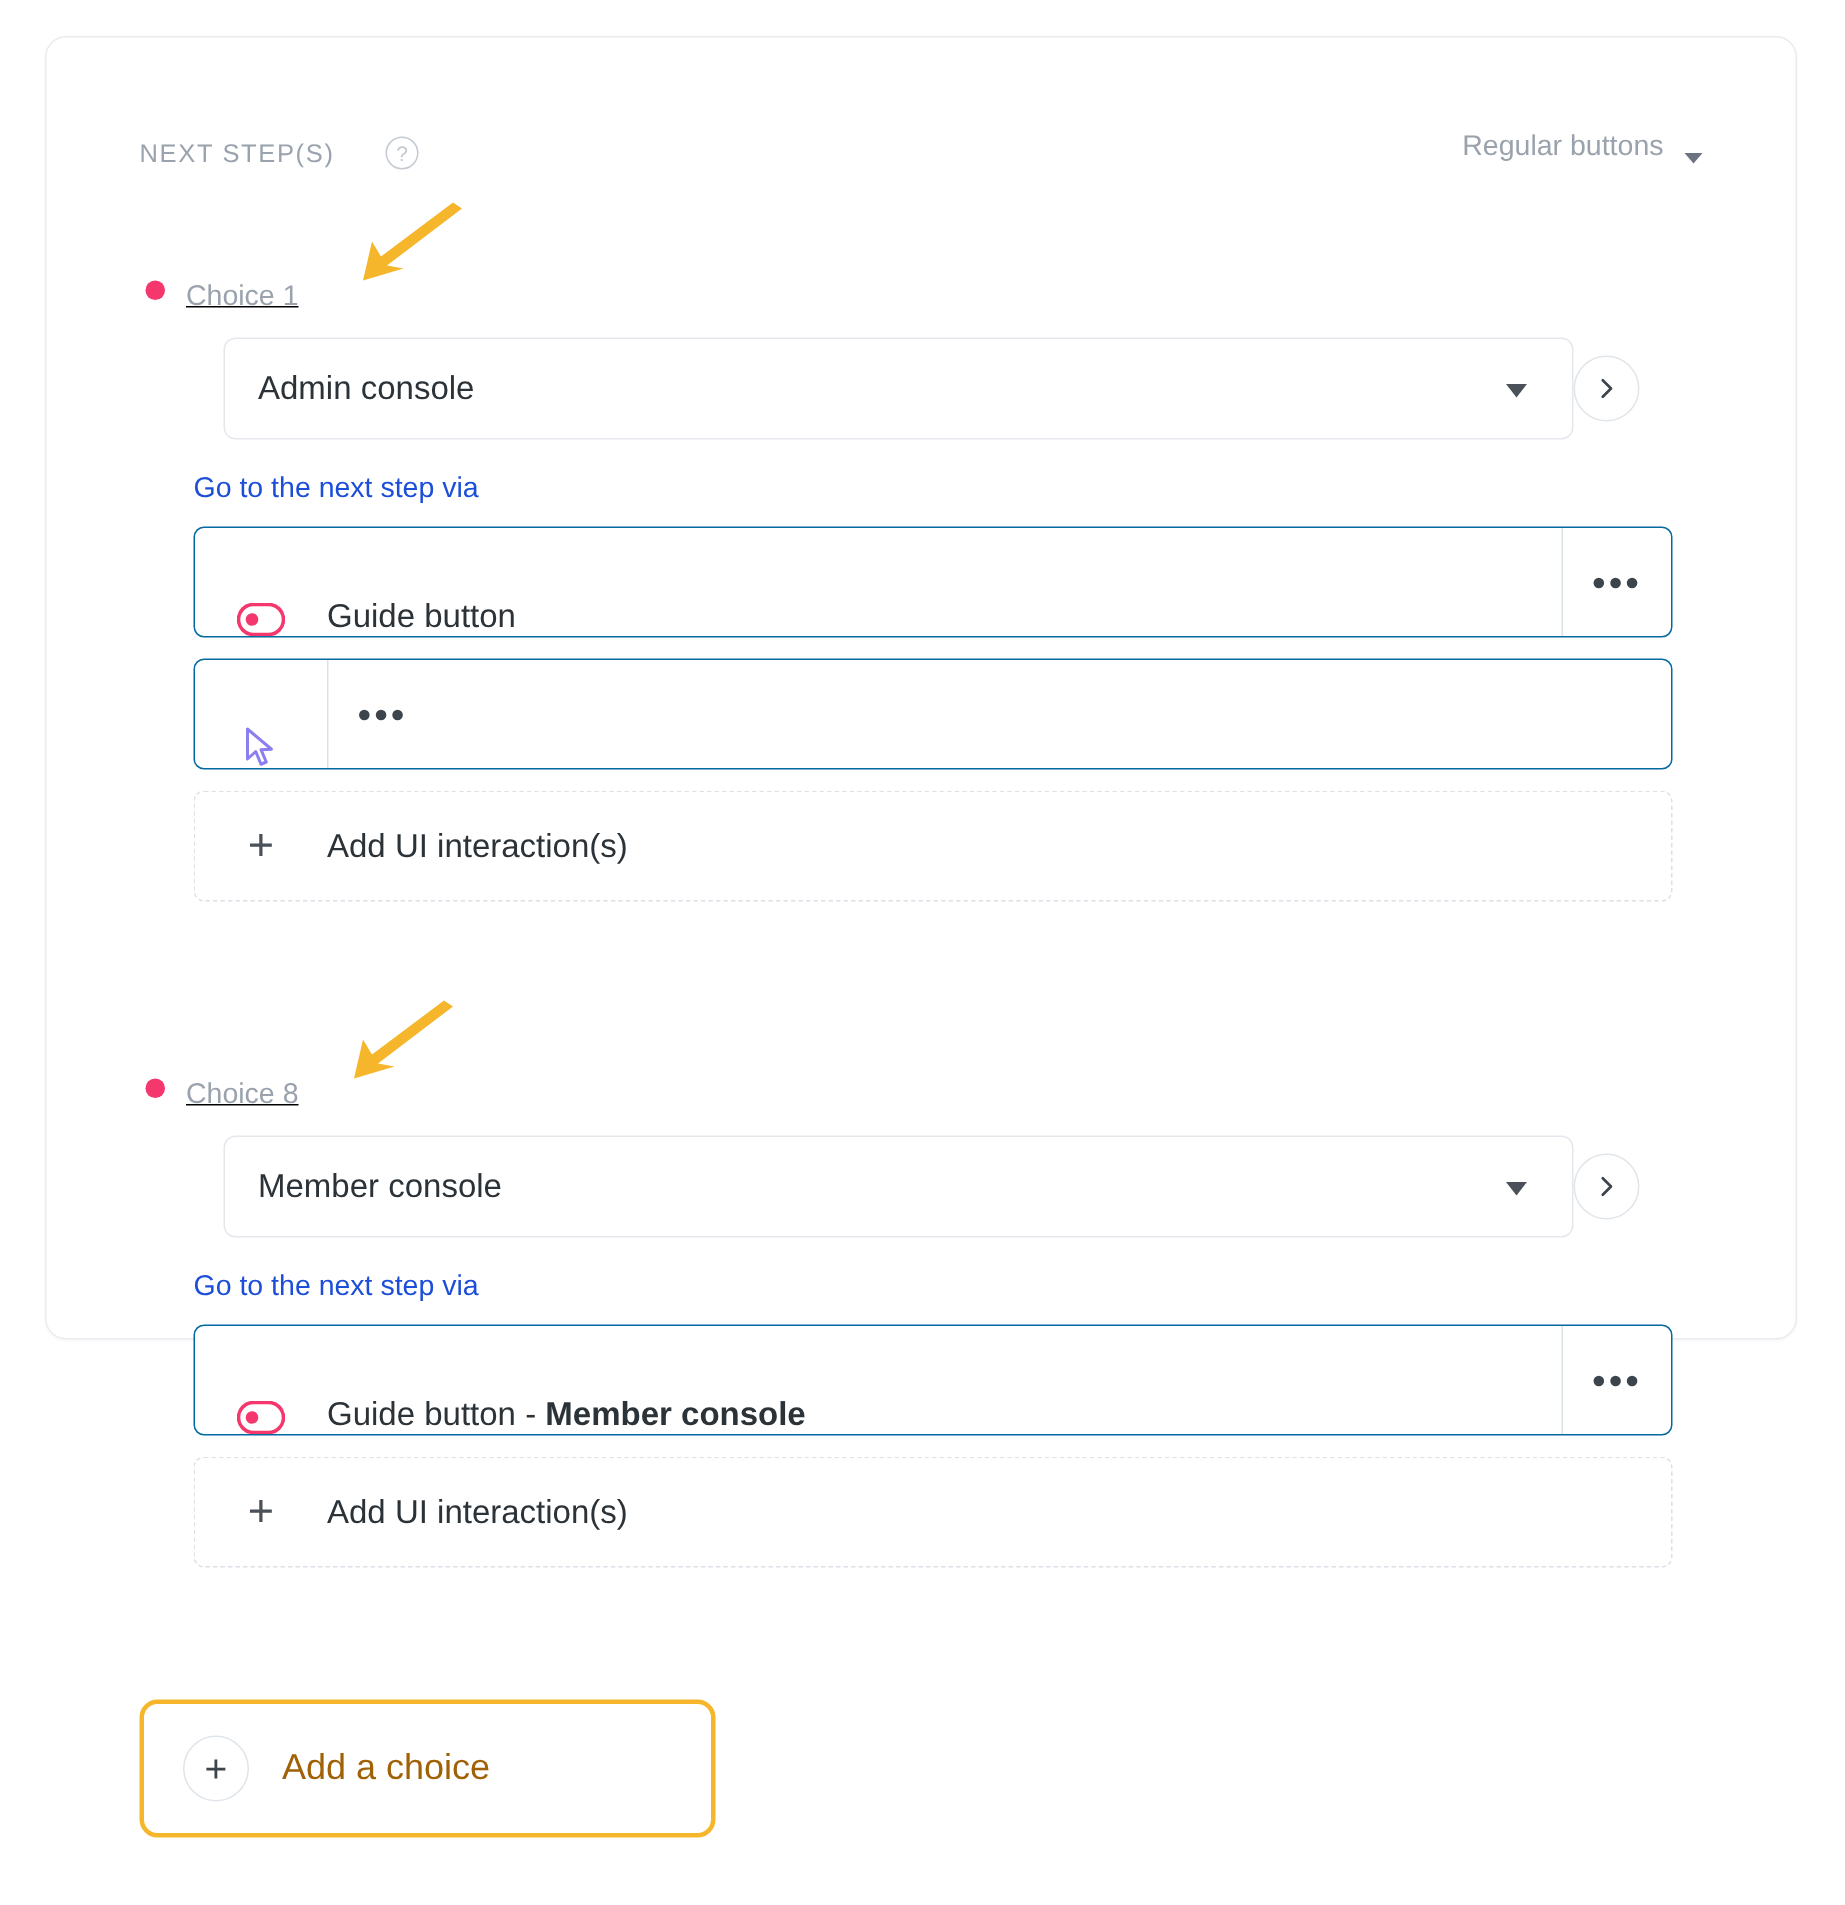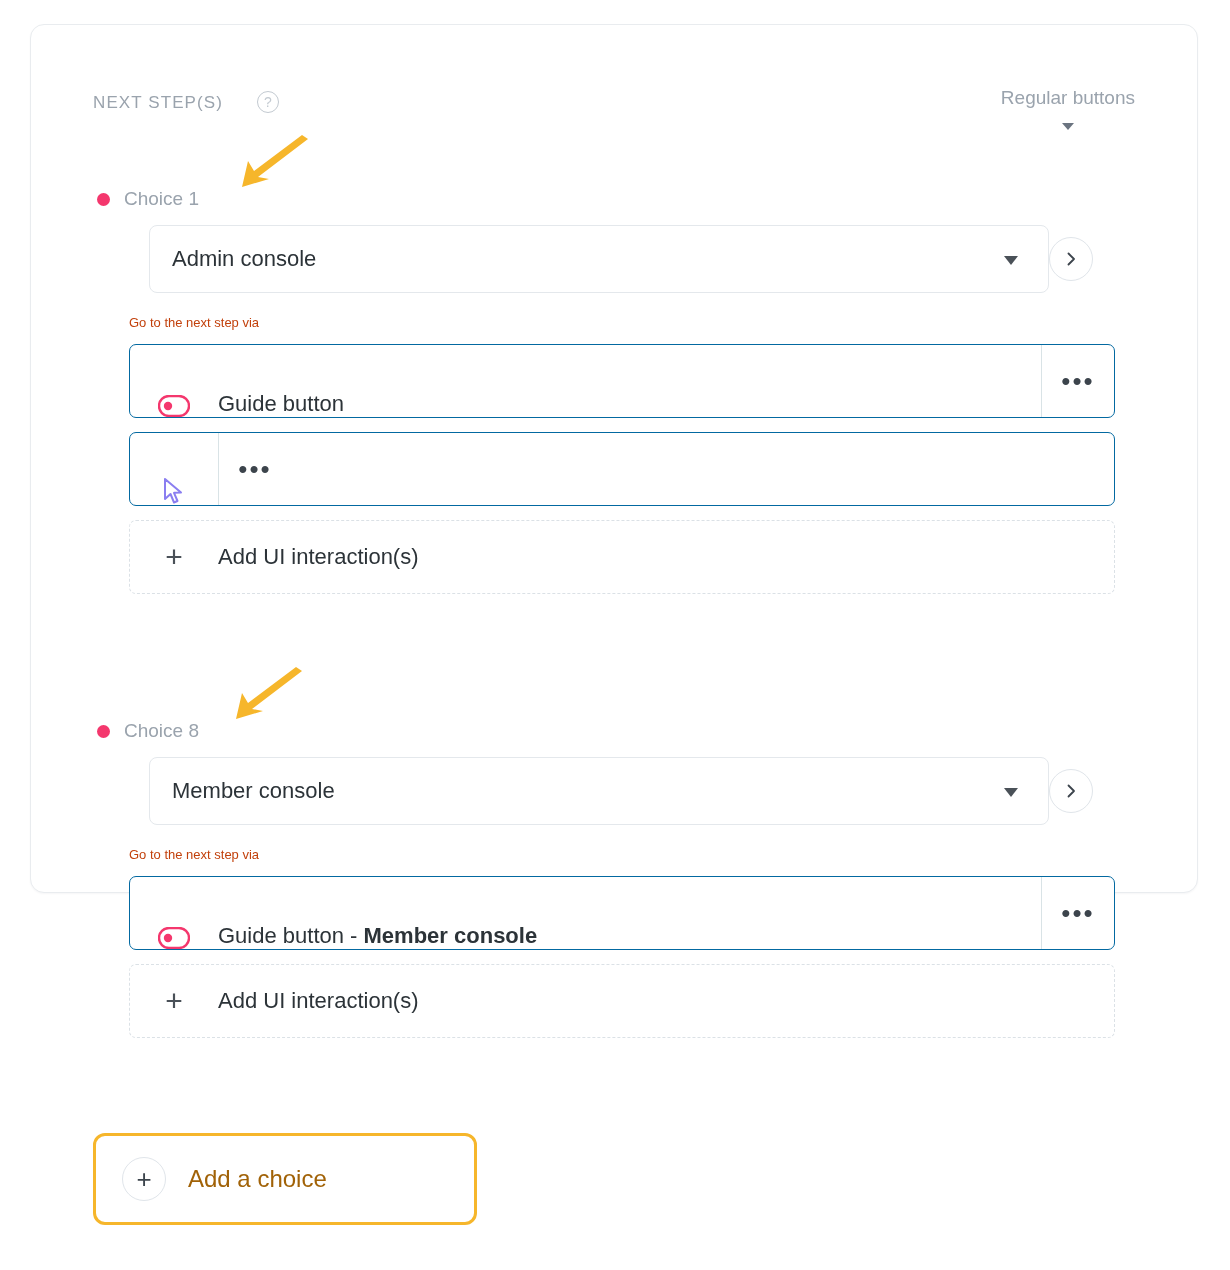--- a/index.html
+++ b/index.html
@@ -55,43 +55,43 @@
     font-size: 14px;
     line-height: 20px;
     text-align: center;
     box-sizing: border-box;
   }
   .mode-select {
     position: absolute;
     right: 0;
     top: 0;
     display: flex;
-    align-items: center;
+    align-items: flex-end;
     gap: 14px;
     cursor: pointer;
-    flex-direction: column;
   }
   .mode-label {
     font-size: 19px;
     color: #9aa3ad;
     font-weight: 500;
   }
   .caret {
     width: 0; height: 0;
     border-left: 6px solid transparent;
     border-right: 6px solid transparent;
     border-top: 7px solid #6b7480;
   }
 
   .choice-block { position: absolute; left: 62px; right: 62px; }
   .choice-head {
     display: flex;
-    align-items: center;
+    align-items: flex-start;
     gap: 14px;
     height: 24px;
+    text-decoration: underline;
   }
   .dot {
     width: 13px; height: 13px;
     border-radius: 50%;
     background: #f4376d;
     flex: 0 0 auto;
     margin-left: 4px;
   }
   .choice-label {
     font-size: 19px;
@@ -137,22 +137,22 @@
     display: flex;
     align-items: center;
     justify-content: center;
     box-sizing: border-box;
   }
   .go-btn svg { display: block; }
 
   .via-label {
     margin-top: 22px;
     margin-left: 36px;
-    font-size: 13px;
-    color: #c2410c;
+    font-size: 19px;
+    color: #1d4ed8;
   }
 
   .action-row {
     margin-left: 36px;
     margin-top: 14px;
     height: 74px;
     width: 986px;
     border: 1px solid #0369a1;
     border-radius: 7px;
     display: flex;

